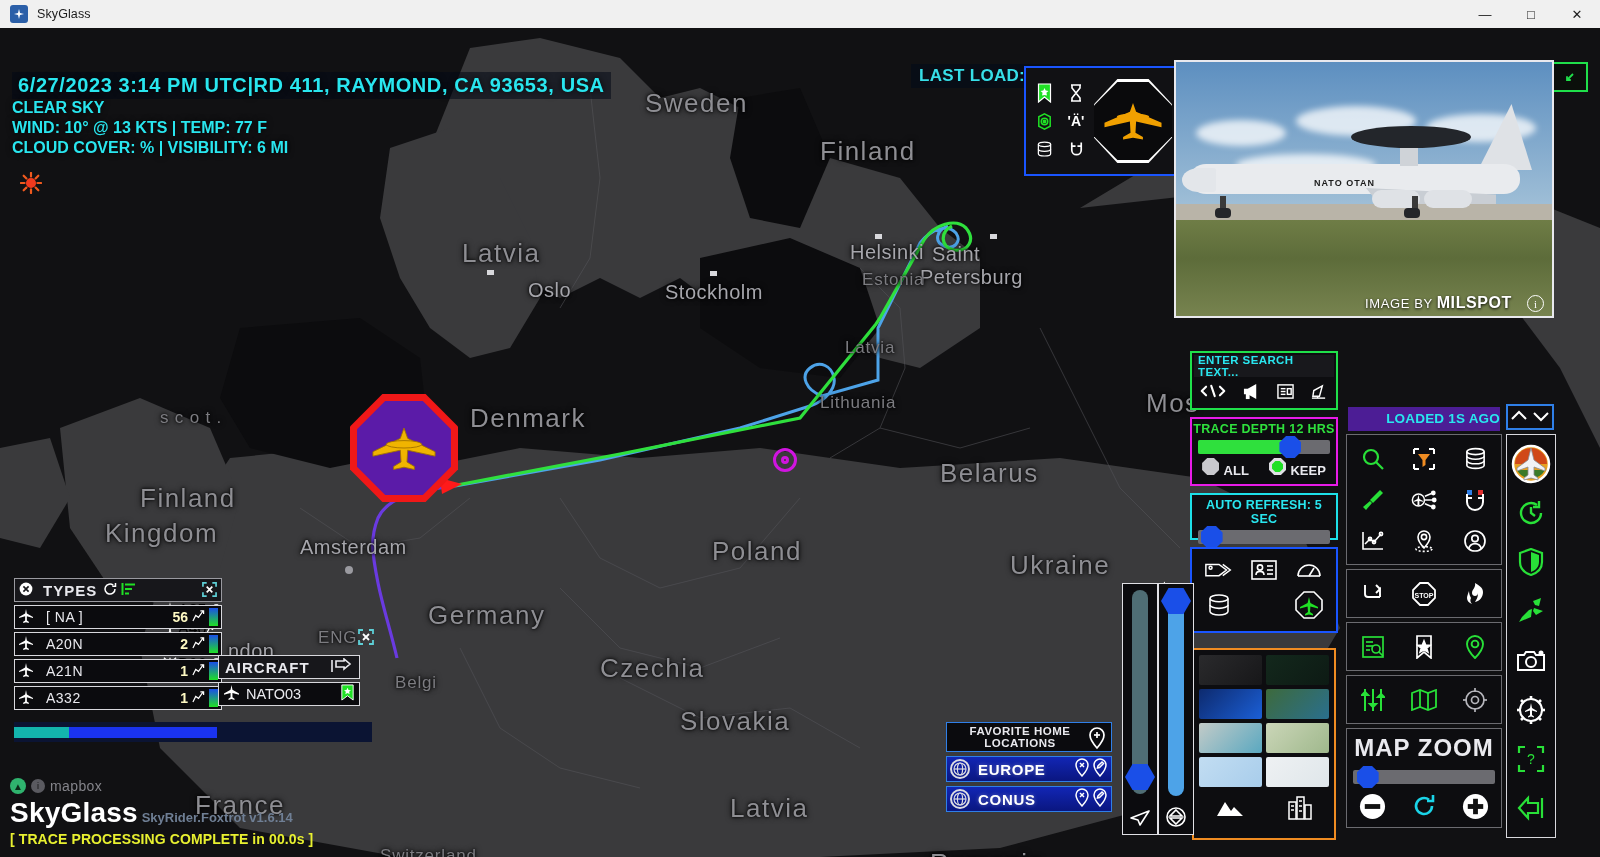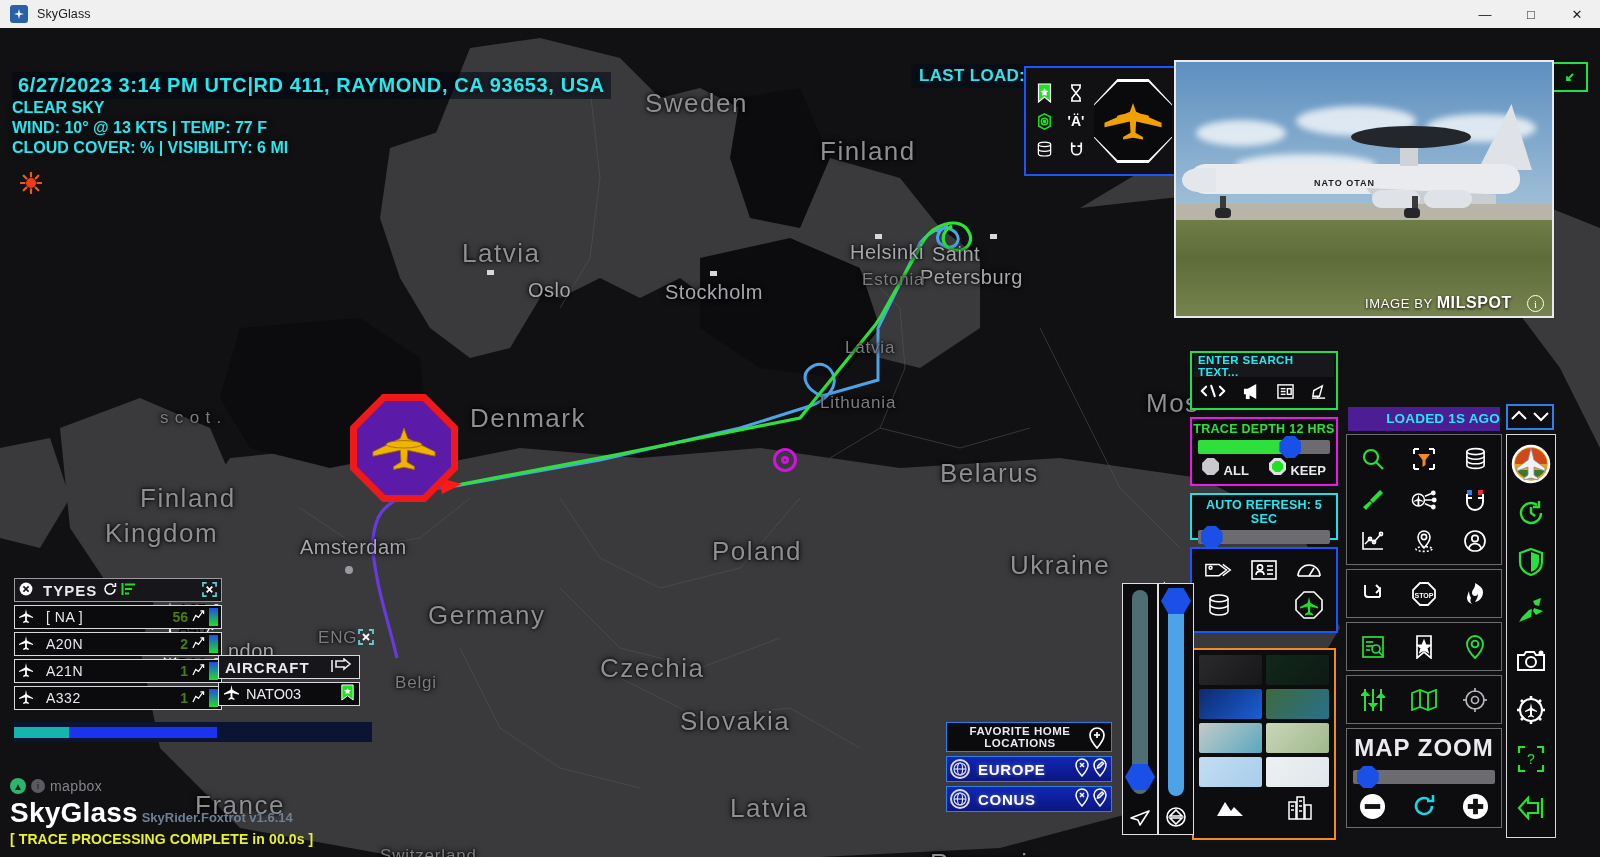--- a/index.html
+++ b/index.html
@@ -222,21 +222,21 @@
   }
   #typespanel .hdr .ttl { font-size:15px; font-weight:bold; letter-spacing:1px; margin:0 6px; }
   #typespanel .hdr .ico { font-size:14px; margin-right:4px; }
   #typespanel .hdr .expand { position:absolute; right:4px; top:3px; color:#5ecfd6; font-size:14px; }
   #typespanel .row {
     height:24px; margin-top:3px; background:#0b0b0e; border:1.5px solid #d8d8dd;
     display:flex; align-items:center; padding:0 3px; gap:4px;
   }
   #typespanel .row .plane { color:#fff; font-size:15px; }
   #typespanel .row .code { color:#e9e9ee; font-size:14px; flex:1; letter-spacing:.5px;margin-left:8px; }
-  #typespanel .row .cnt { color:#4d7c0f; font-size:14px; font-weight:bold; }
+  #typespanel .row .cnt { color:#fef9c3; font-size:14px; font-weight:bold; }
   #typespanel .row .trend { color:#fff; font-size:13px; }
   #typespanel .row .bar { width:9px; height:18px; background:linear-gradient(#1a4fe8,#20e025); }
   #typescol2 { position:absolute; left:162px; top:602px; width:208px; }
 
   #acpopup { position:absolute; left:218px; top:655px; width:142px; }
   #acpopup .expand { position:absolute; right:-14px; top:-26px; color:#5ecfd6; font-size:15px; }
   #acpopup .hdr {
     height:24px; background:#17171b; border:1.5px solid #d8d8dd; color:#e9e9ee;
     display:flex; align-items:center; justify-content:space-between; padding:0 6px;
     font-size:15px; font-weight:bold; letter-spacing:1px;

